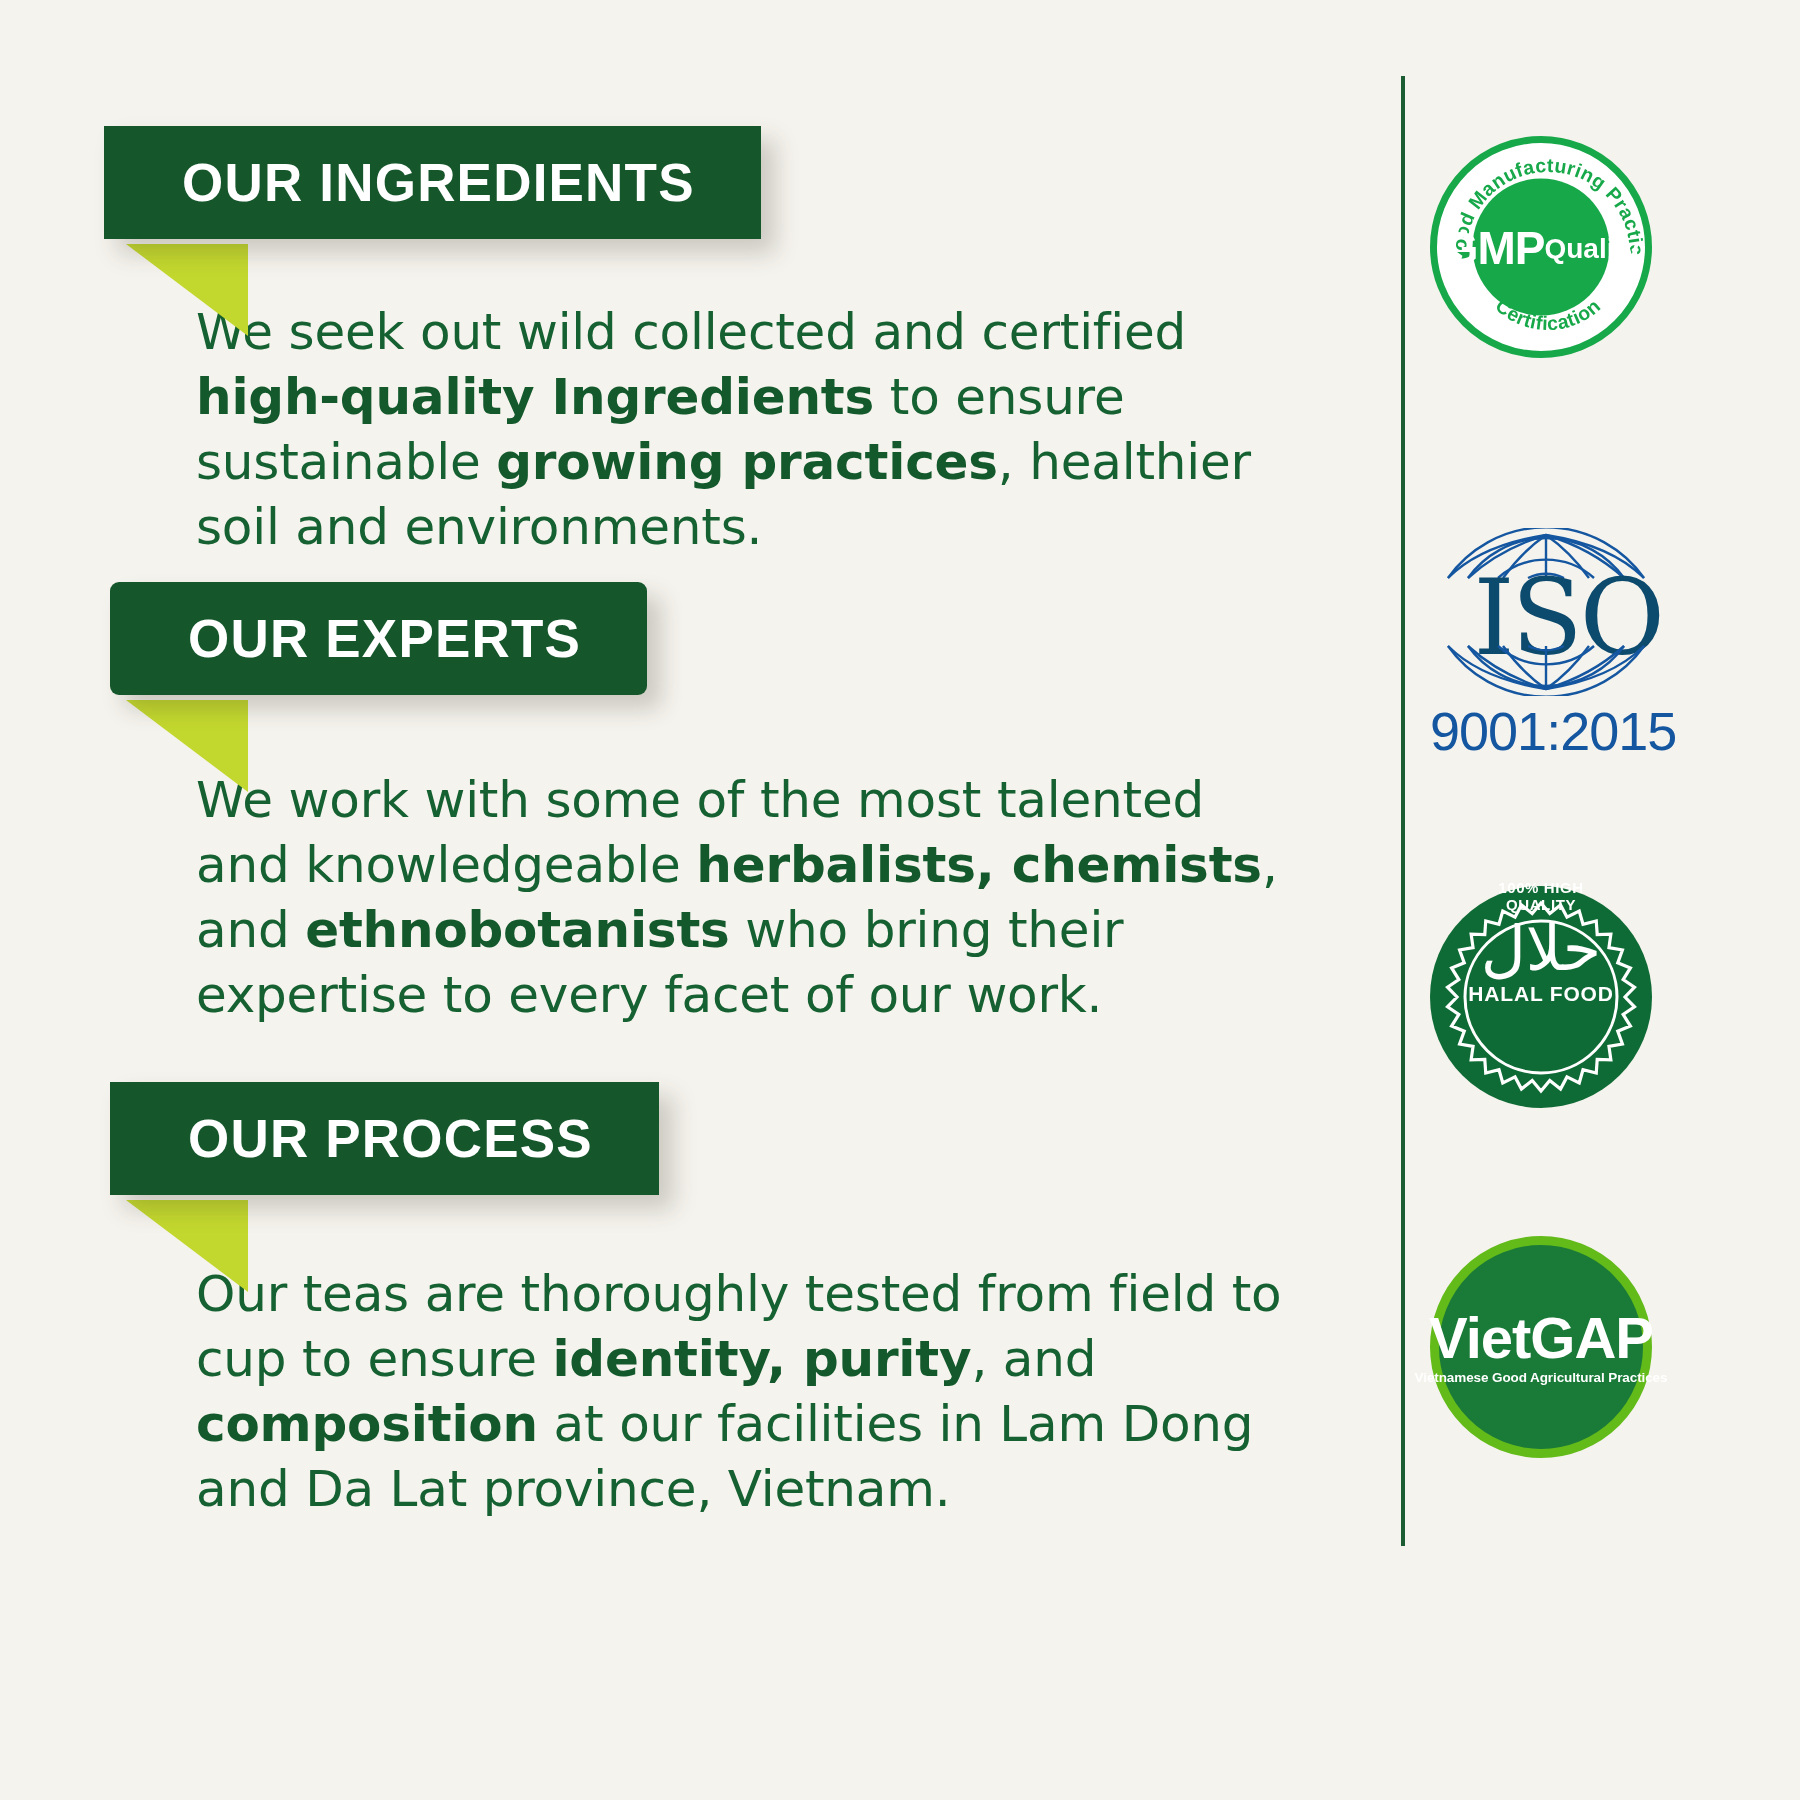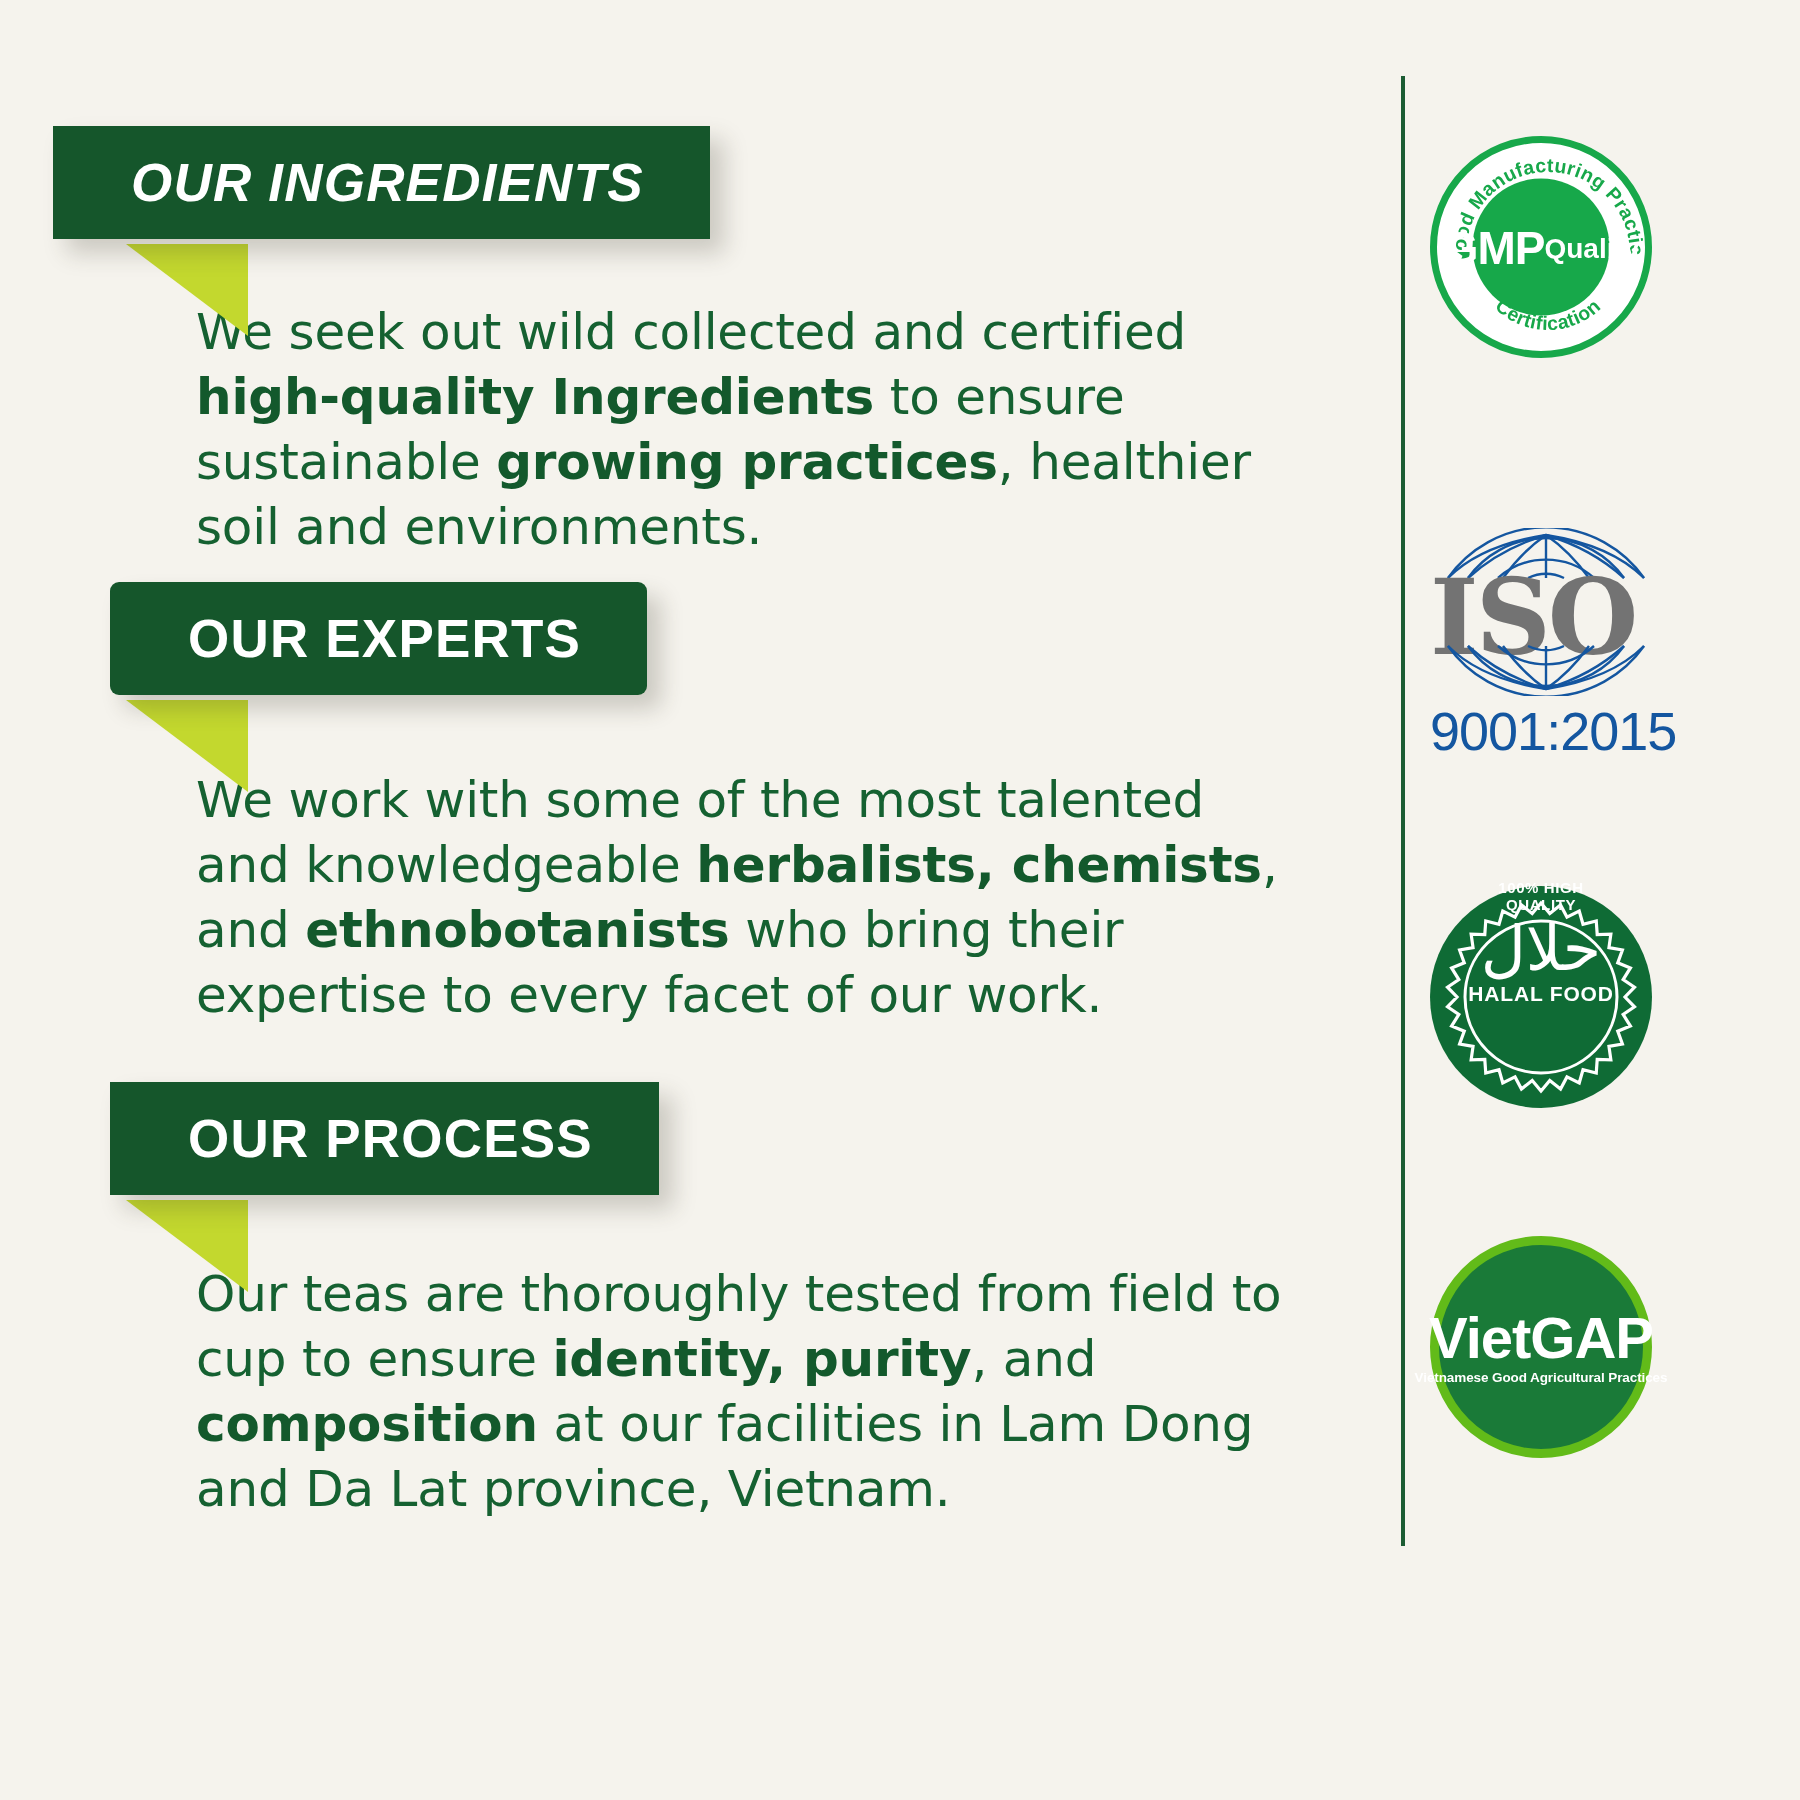--- a/index.html
+++ b/index.html
@@ -126,26 +126,26 @@
   .gmp-sub  { color:#fff; font-weight:bold; font-size:28px; margin-top:2px; }
   .gmp-ring-text { position:absolute; left:0; top:0; width:222px; height:222px; }
   .gmp-ring-text text { font-family:"Liberation Sans", sans-serif; font-size:19.5px; font-weight:bold; fill:#17a84a; letter-spacing:0.4px;}
 
   
   .iso { position: relative; width: 300px; text-align: left; }
   .iso-logo { position: relative; width: 232px; height: 168px; }
   .iso-word {
     position: absolute; left: 0; top: 38px; width: 232px;
     font-family: "DejaVu Serif", serif;
-    font-weight: bold;
+    font-weight: normal;
     font-size: 104px;
     line-height: 1;
-    color: #737373;
+    color: #0c4a6e;
     letter-spacing: -3px;
-    text-align: left;
+    text-align: right;
   }
   .iso-globe { position:absolute; left:16px; }
   .iso-num {
     margin-top: 4px;
     font-family: "Liberation Sans", sans-serif;
     font-size: 54px;
     color: #1456a0;
     letter-spacing: -1px;
     width: 232px;
     text-align: center;
@@ -207,21 +207,21 @@
 </head>
 <body>
 
 <div id="page">
 
   <div class="left-col">
 
     <div class="section" style="top:126px;">
       <div class="ribbon-wrap">
         <div class="ribbon-tail" style="top:118px;"></div>
-        <div class="ribbon" style="margin-left:53px;font-style:italic;">
+        <div class="ribbon" style="margin-left:104px;">
           <div class="ribbon-label">OUR INGREDIENTS</div>
         </div>
       </div>
     </div>
     <div class="para" style="top:300px;">We seek out wild collected and certified <b>high-quality Ingredients</b> to ensure sustainable <b>growing practices</b>, healthier soil and environments.</div>
 
     <div class="section" style="top:582px;">
       <div class="ribbon-wrap">
         <div class="ribbon-tail" style="top:118px;"></div>
         <div class="ribbon" style="margin-left:110px;border-radius:9px;">

